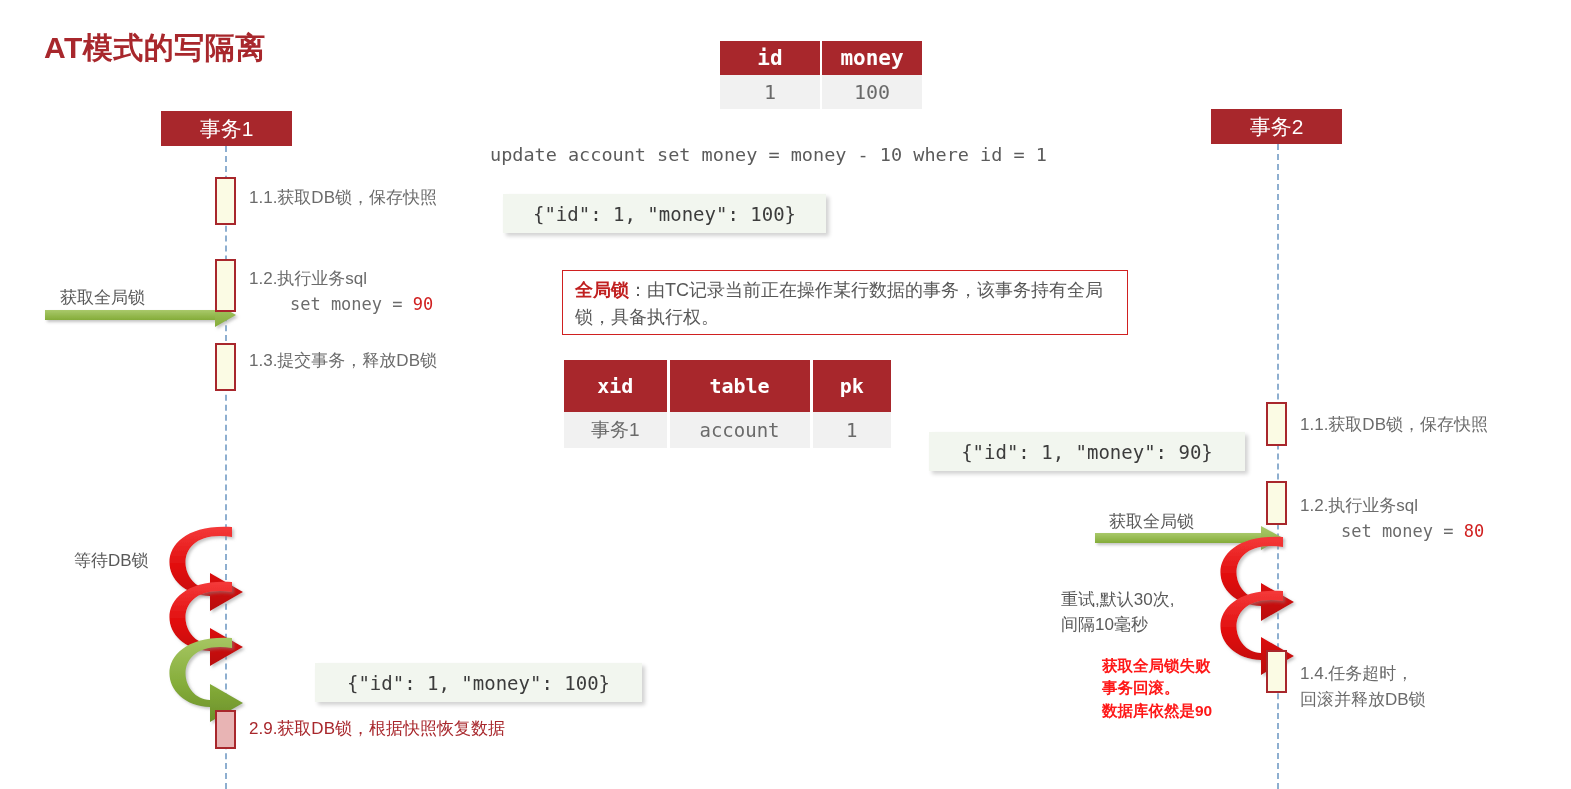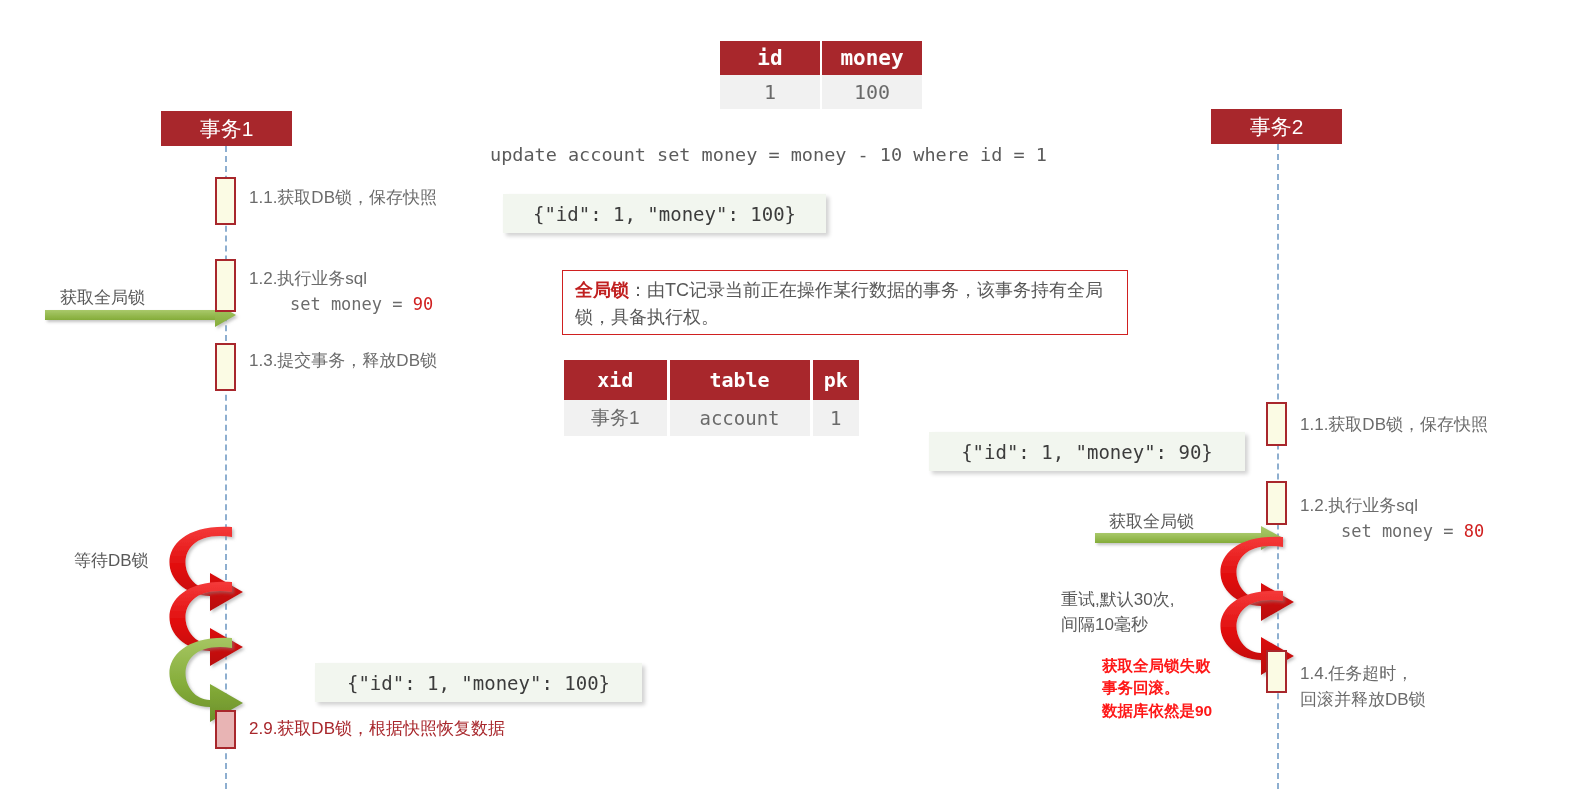--- a/index.html
+++ b/index.html
@@ -195,51 +195,52 @@
   #lock-table {
     left: 564px; top: 360px;
     border-collapse: collapse;
   }
   #lock-table th {
     background: #A8272C;
     color: #ffffff;
     font-family: "DejaVu Sans Mono", "Liberation Mono", monospace;
     font-size: 20px;
     font-weight: bold;
-    padding: 8px 0;
+    padding: 14px 0;
     border-right: 3px solid #ffffff;
   }
   #lock-table th:last-child { border-right: none; }
   #lock-table td {
     background: #F1F1F1;
     color: #6a6a6a;
     font-family: "DejaVu Sans Mono", "Liberation Mono", monospace;
     font-size: 19px;
     padding: 5px 0;
     text-align: center;
     border-right: 3px solid #ffffff;
   }
   #lock-table td:last-child { border-right: none; }
   #lock-table td.cjk { font-family: "Liberation Sans", "DejaVu Sans", sans-serif; }
   #lock-table .c-xid   { width: 104px; }
   #lock-table .c-table { width: 143px; }
-  #lock-table .c-pk    { width: 48px; }
+  #lock-table .c-pk    { width: 80px; }
 
   
   #arrow-layer {
     left: 0; top: 0;
     width: 1571px; height: 789px;
     pointer-events: none;
   }
 </style>
 </head>
 <body>
 
 <div id="stage">
 
+  <div class="abs" id="page-title">AT模式的写隔离</div>
 
   <table class="abs" id="account-table">
     <thead>
       <tr>
         <th class="c-id">id</th>
         <th class="c-money">money</th>
       </tr>
     </thead>
     <tbody>
       <tr>

